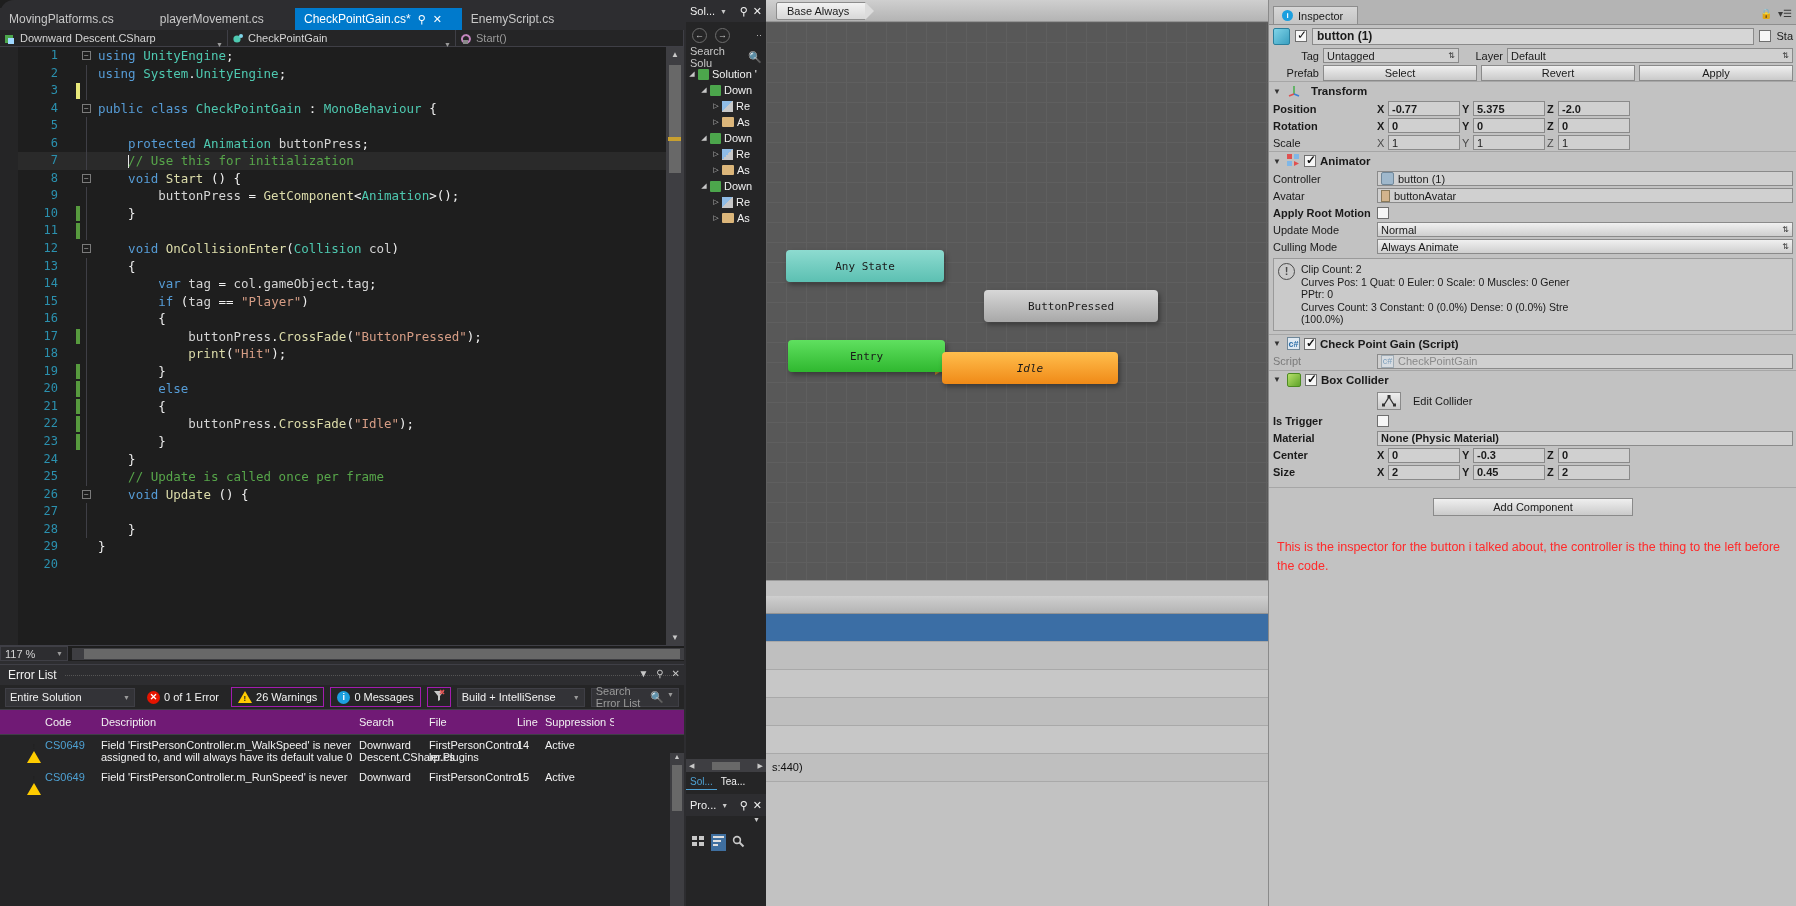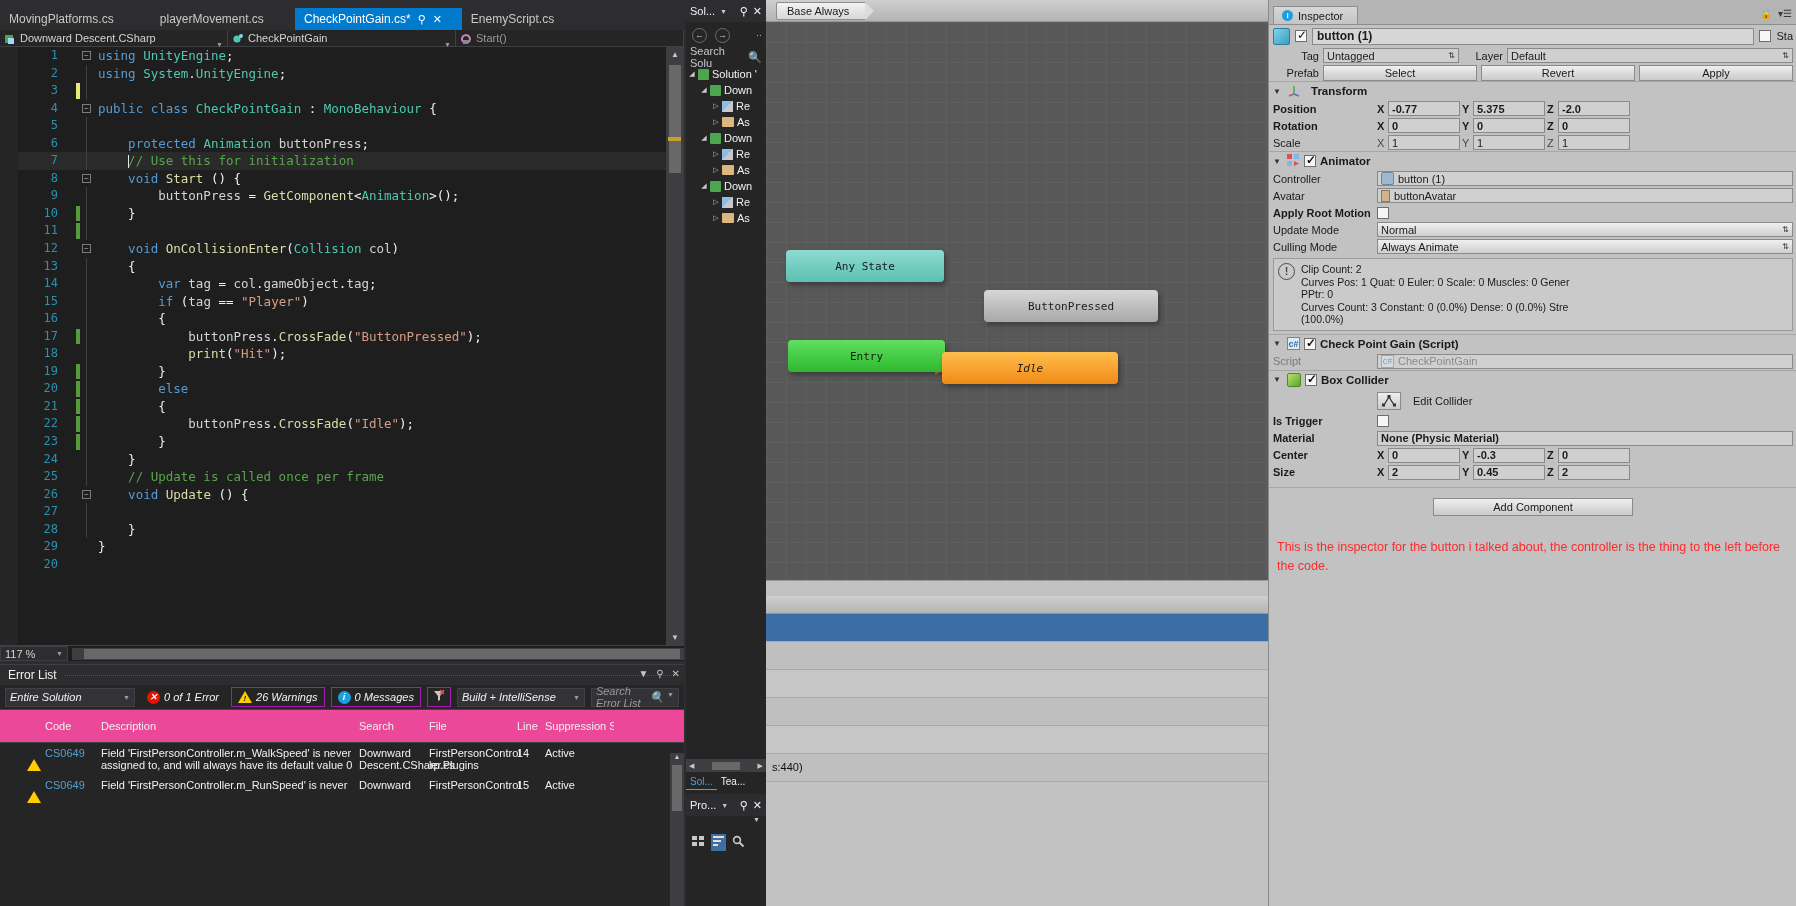--- a/index.html
+++ b/index.html
@@ -1,21 +1,21 @@
 <!DOCTYPE html>
 <html><head>
 <meta charset="utf-8">
 <style>
   * { box-sizing: border-box; margin:0; padding:0; }
   html,body { width:1796px; height:906px; overflow:hidden; background:#1e1e1e;
     font-family:"Liberation Sans", sans-serif; font-size:11px; color:#f1f1f1; }
   #root { position:relative; width:1796px; height:906px; }
 
   
-  #vs { position:absolute; left:0; top:0; width:766px; height:906px; background:#2d2d30; }
+  #vs { position:absolute; left:0; top:0; width:766px; height:906px; background:#2d2d30;border-radius:14px; }
 
   .tabstrip { position:absolute; left:0; top:8px; width:766px; height:22px; background:#2d2d30; }
   .tab { position:absolute; top:0; height:22px; line-height:22px; padding:0 9px;
          font-size:12px; color:#c8c8c8; white-space:nowrap; }
   .tab.active { background:#007acc; color:#fff; }
   .tab .pin, .tab .cls { margin-left:7px; font-size:11px; color:#fff; }
   .tabstrip .chev { position:absolute; right:5px; top:5px; color:#c8c8c8; font-size:9px; }
 
   .navbar { position:absolute; left:0; top:30px; width:684px; height:17px;
             background:#252526; border-bottom:1px solid #3f3f46; display:flex; }
@@ -57,38 +57,38 @@
              justify-content:space-between; }
   .hscroll { position:absolute; left:72px; right:0; top:2px; height:12px; background:#3e3e42; }
   .hthumb { position:absolute; left:12px; width:596px; top:1px; height:10px; background:#686868; }
 
   .errorlist { position:absolute; left:0; top:664px; width:684px; height:242px; background:#252526;
                border-top:1px solid #3f3f46; }
   .elhdr { height:20px; background:#2d2d30; display:flex; align-items:center; padding-left:8px;
            font-size:12px; color:#f1f1f1; position:relative; }
   .elhdr .dots { flex:1; height:1px; margin:0 8px; border-top:1px dotted #555; }
   .elhdr .btns { position:absolute; right:4px; top:3px; display:flex; gap:8px; color:#c8c8c8; font-size:10px; }
-  .eltool { height:24px; display:flex; align-items:center; gap:6px; padding:0 5px; background:#252526;font-style:italic; }
+  .eltool { height:24px; display:flex; align-items:center; gap:6px; padding:0 5px; background:#252526; }
   .elsel { width:130px; height:19px; background:#333337; border:1px solid #3f3f46;
            font-size:11px; color:#f1f1f1; display:flex; align-items:center;
            justify-content:space-between; padding:0 4px; }
   .elbtn { height:20px; display:flex; align-items:center; gap:4px; padding:0 6px;
            font-size:11px; color:#f1f1f1; }
   .elbtn.on { border:1px solid #a21caf; }
   .ico { width:13px; height:13px; border-radius:50%; display:inline-flex; align-items:center;
          justify-content:center; font-size:9px; font-weight:bold; color:#fff; flex:none; }
   .ico.err { background:#e51400; }
   .ico.msg { background:#1c9fdf; }
   .tri { width:0;height:0;border-left:7px solid transparent;border-right:7px solid transparent;
          border-bottom:12px solid #ffcc00; position:relative; flex:none; }
   .tri::after { content:"!"; position:absolute; left:-1.5px; top:3px; font-size:8px;
          color:#222; font-weight:bold; }
   .elsearch { flex:1; height:19px; background:#333337; border:1px solid #3f3f46; font-size:11px;
               color:#9a9a9a; display:flex; align-items:center; padding:0 4px; justify-content:space-between; }
-  .elcols { height:34px; background:#ec4899; border-top:1px solid #3f3f46; border-bottom:1px solid #3f3f46;
+  .elcols { height:26px; background:#701a75; border-top:1px solid #3f3f46; border-bottom:1px solid #3f3f46;
             display:flex; align-items:center; font-size:11px; color:#f1f1f1; }
   .elcols div { padding-left:5px; overflow:hidden; white-space:nowrap; }
   .elrow { display:flex; font-size:11px; color:#f1f1f1; padding:4px 0; align-items:flex-start; }
   .elrow div { padding-left:5px; }
   .elcode { color:#4ea1d3; }
   .elvs { position:absolute; right:0; top:88px; width:14px; bottom:0; background:#3e3e42; }
 
   
   #unity { position:absolute; left:766px; top:0; width:1030px; height:906px; background:#c2c2c2; }
 

